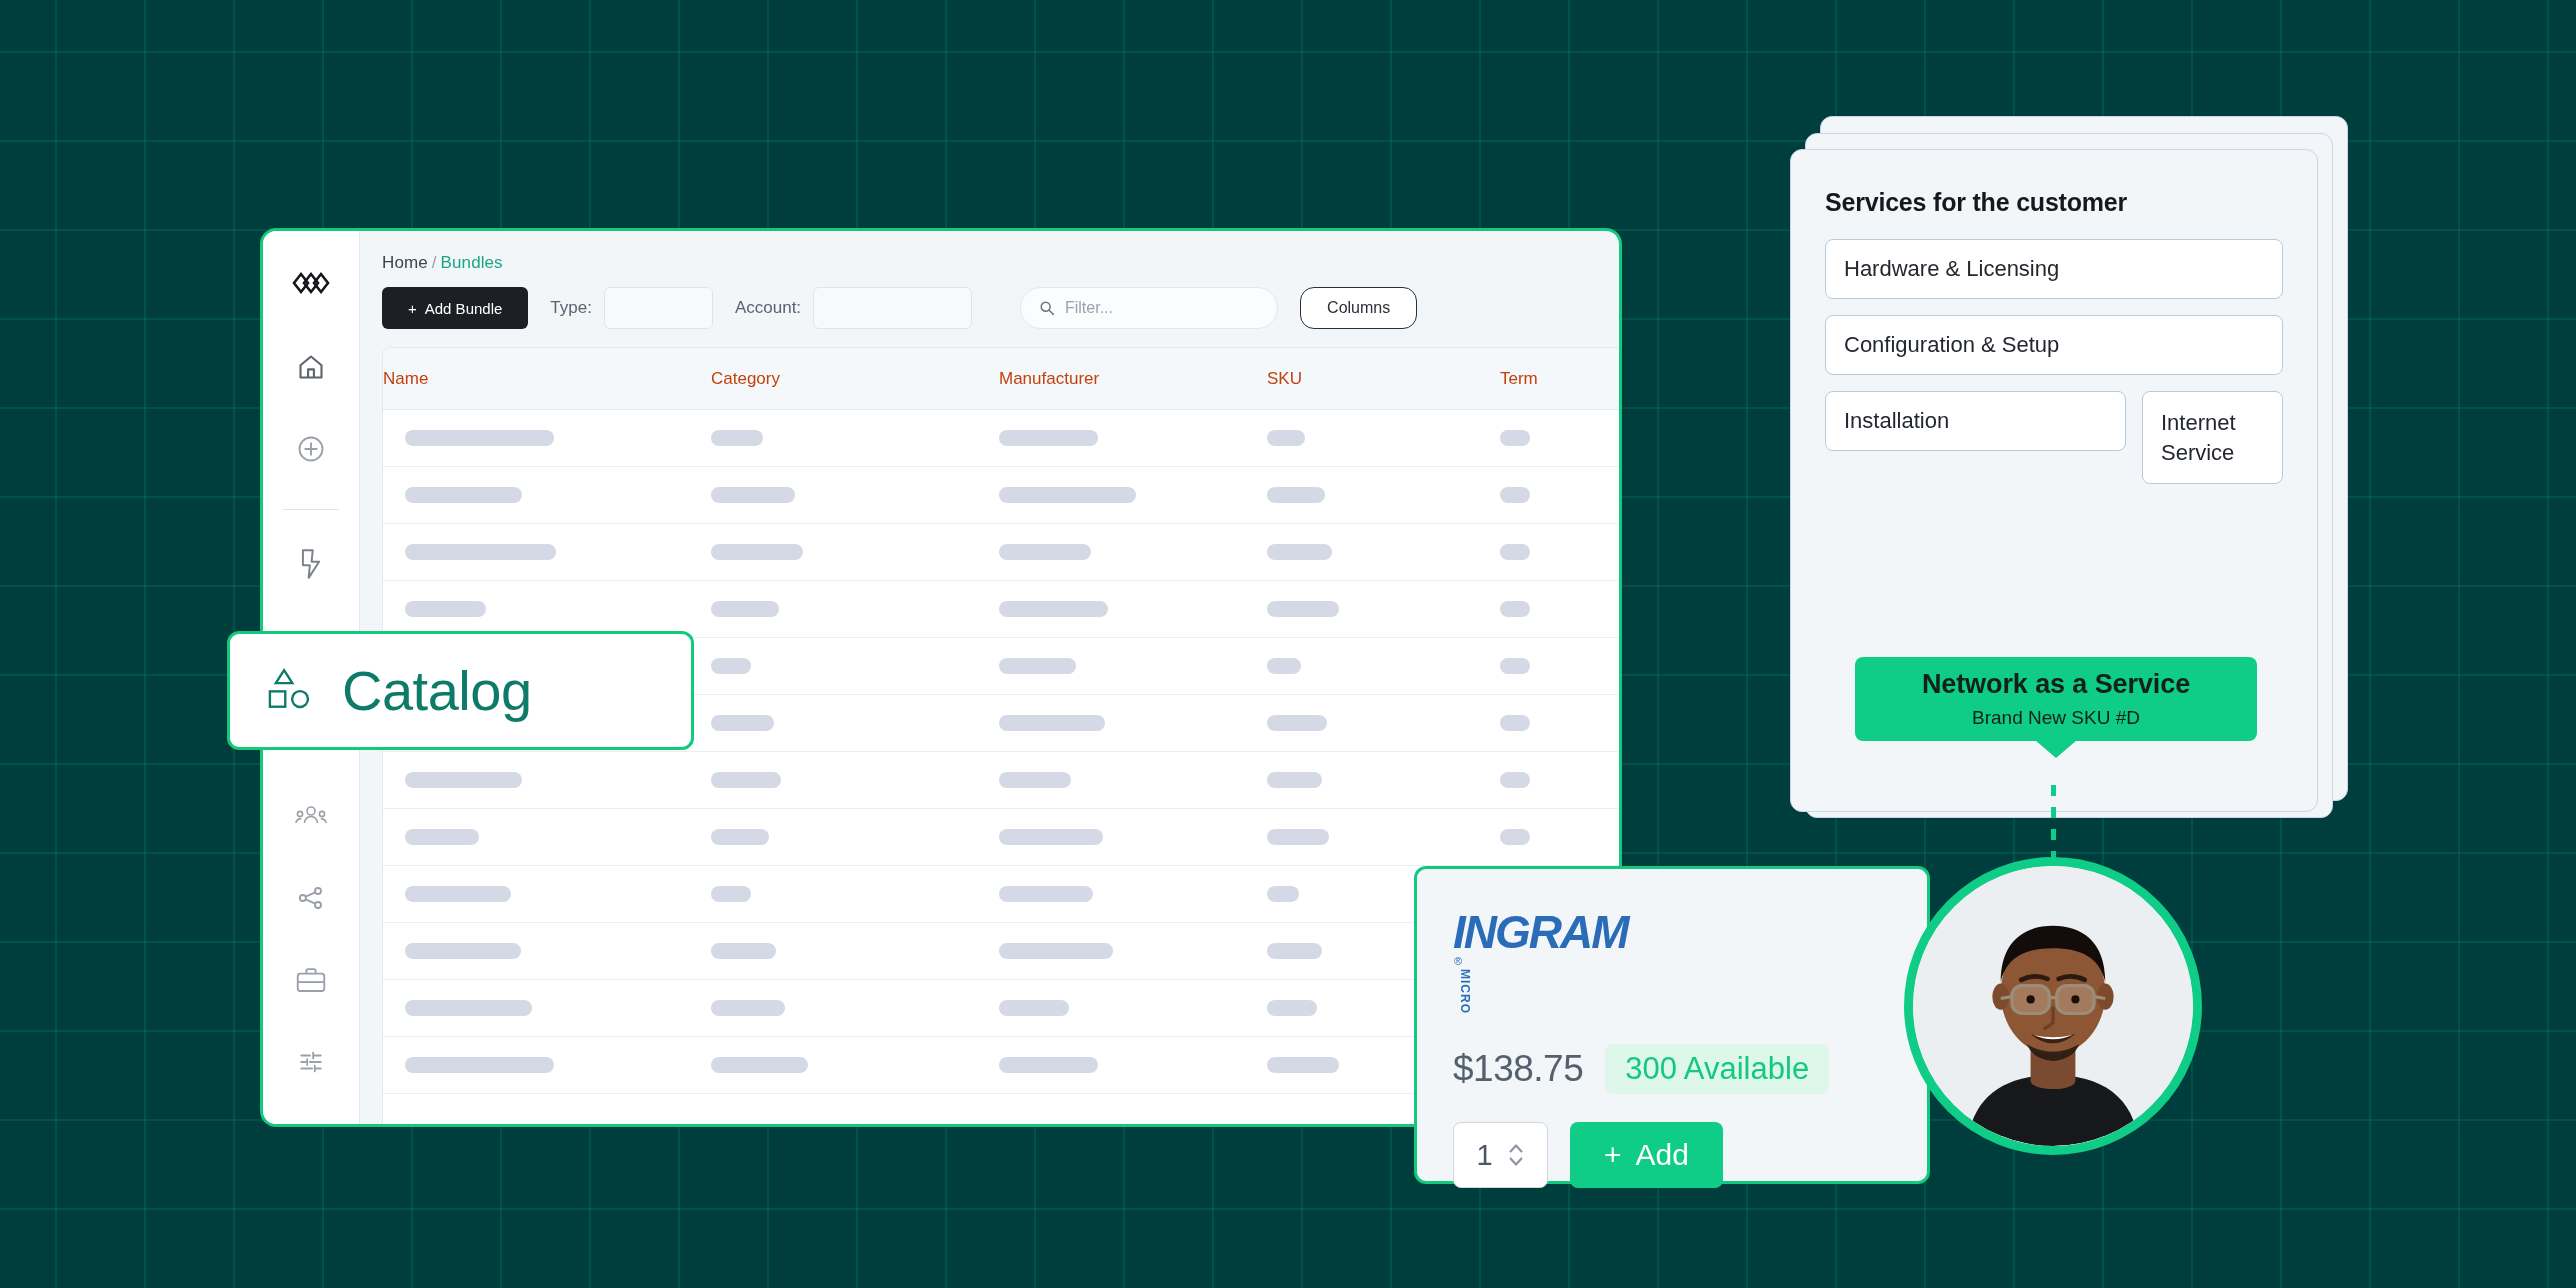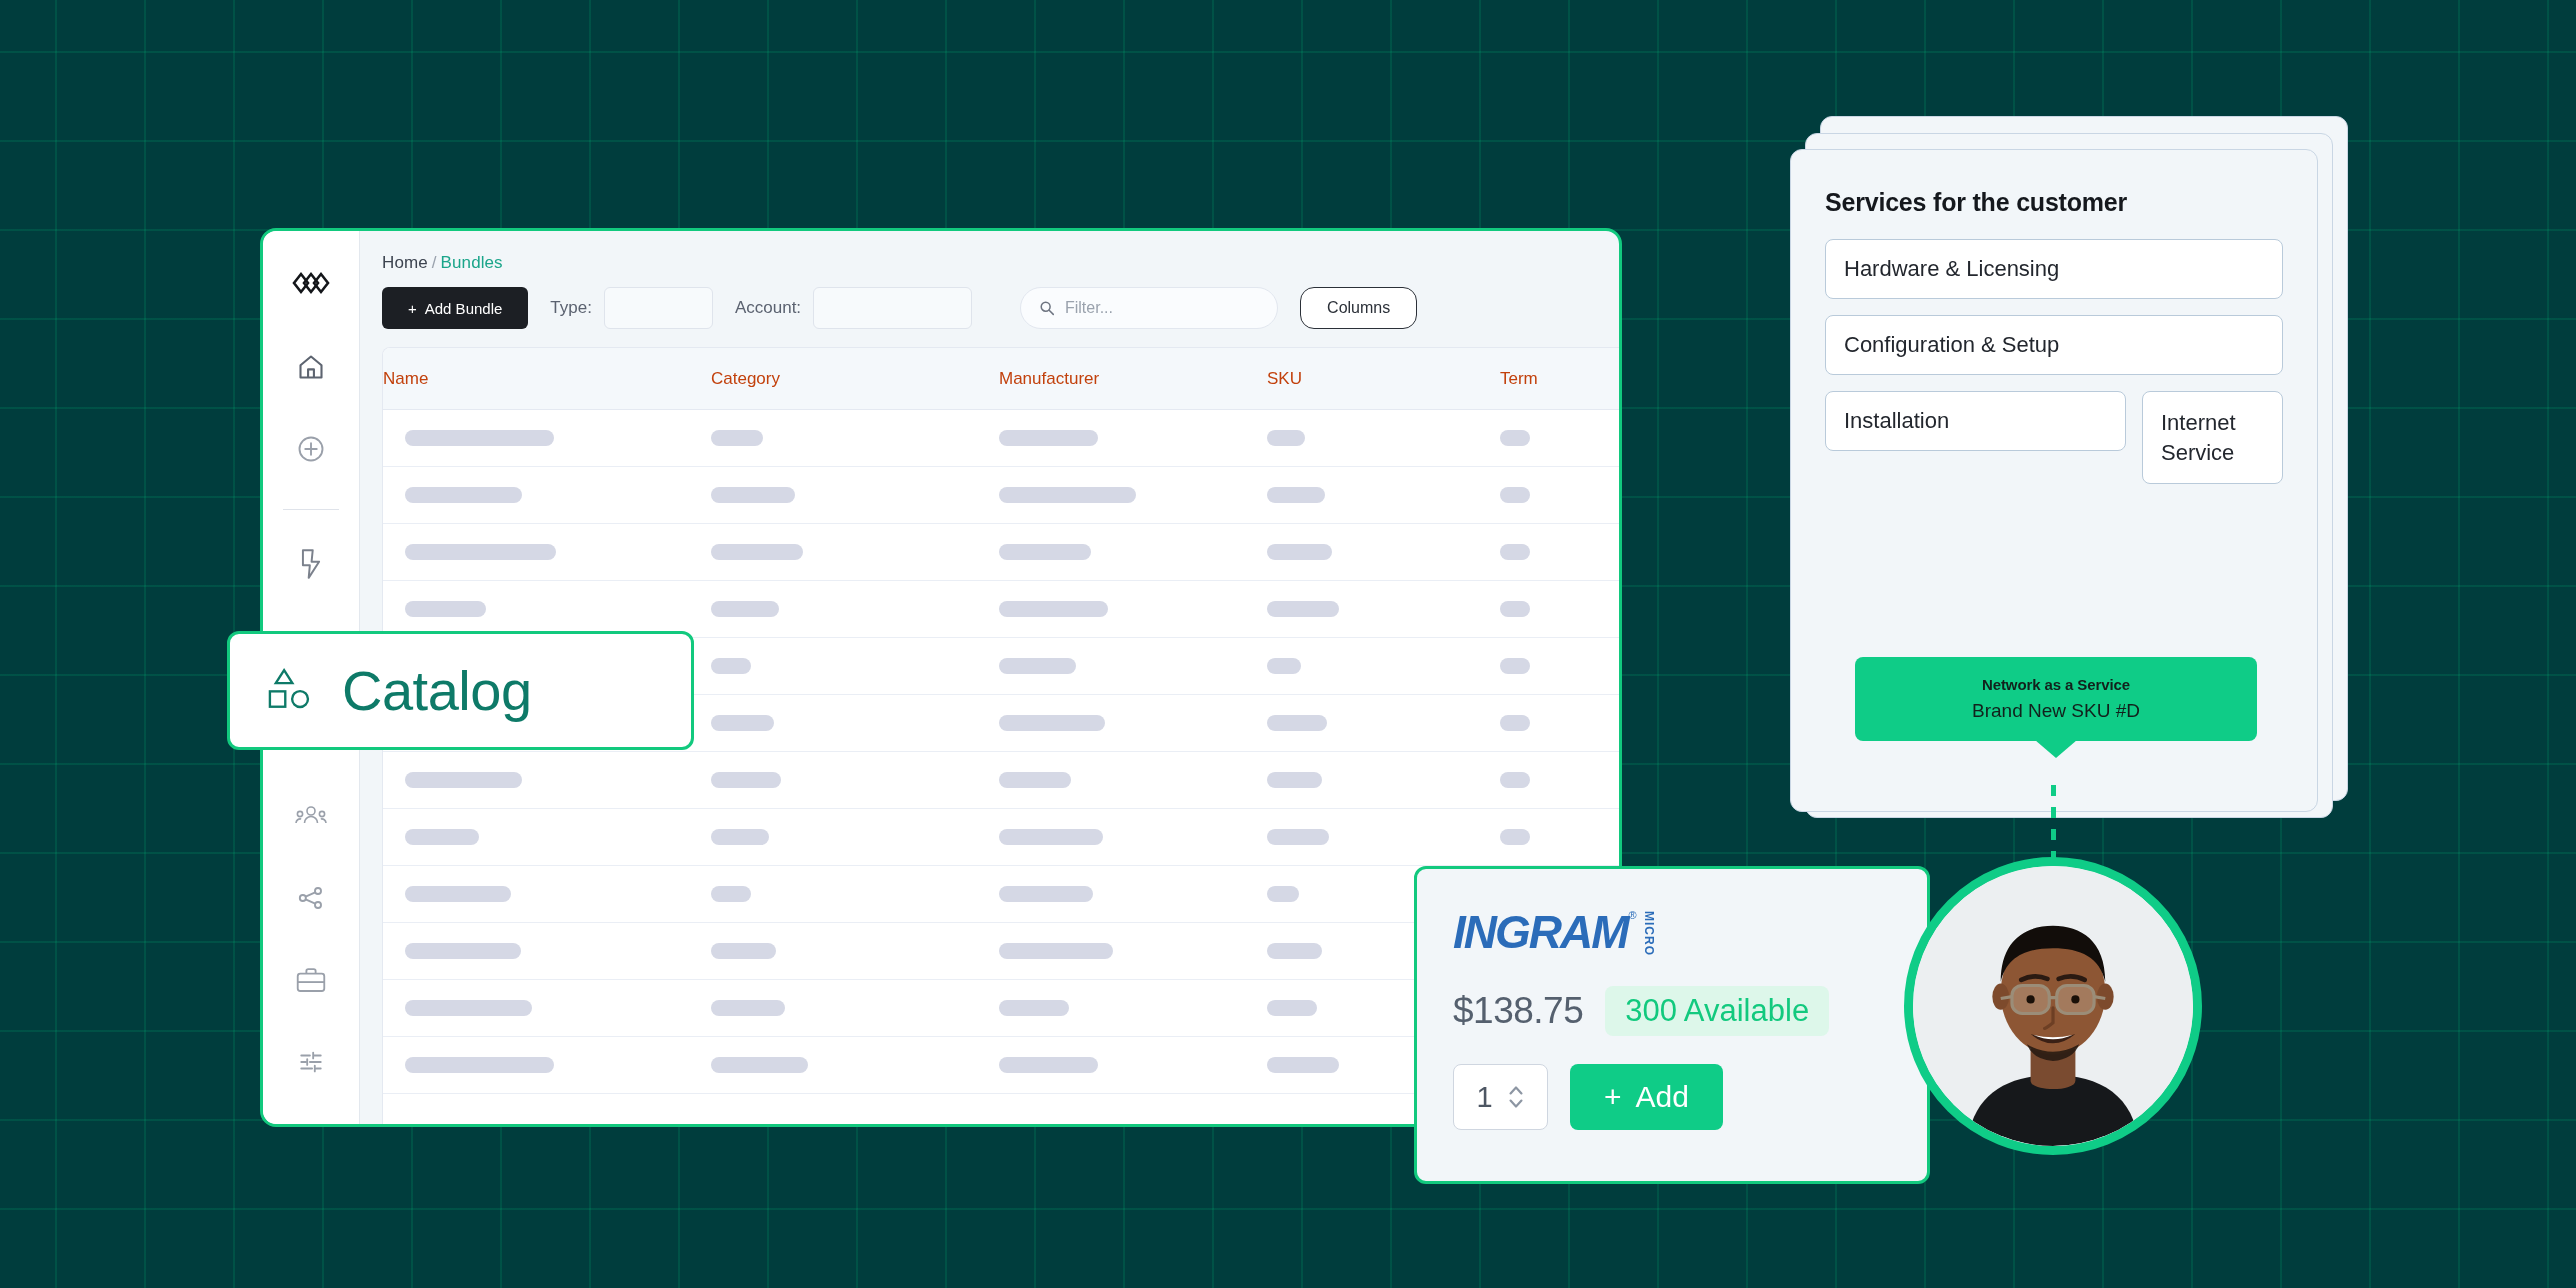--- a/index.html
+++ b/index.html
@@ -235,21 +235,21 @@
   #naas-card {
     position: absolute;
     left: 1855px; top: 657px;
     width: 402px; height: 84px;
     background: #0fcc87;
     border-radius: 8px;
     display: flex; flex-direction: column;
     align-items: center; justify-content: center;
     gap: 7px;
   }
-  #naas-title { font-size: 15px; font-weight: bold; color: #12211c; letter-spacing: -0.1px; }
+  #naas-title { font-size: 27px; font-weight: bold; color: #12211c; letter-spacing: -0.1px; }
   #naas-sub { font-size: 19px; color: #12211c; }
   #naas-notch {
     position: absolute;
     left: 50%; transform: translateX(-50%);
     bottom: -17px;
     width: 0; height: 0;
     border-left: 21px solid transparent;
     border-right: 21px solid transparent;
     border-top: 18px solid #0fcc87;
   }
@@ -281,21 +281,21 @@
   #ingram-card {
     position: absolute;
     left: 1414px; top: 866px;
     width: 516px; height: 318px;
     background: #f2f6f9;
     border: 3px solid #12c97e;
     border-radius: 12px;
     padding: 40px 36px 0 36px;
     z-index: 25;
   }
-  #ingram-logo-row { display: flex; align-items: flex-start; margin-bottom: 30px; }
+  #ingram-logo-row { display: flex; align-items: flex-start; margin-bottom: 30px; flex-direction: column; }
   #ingram-word {
     font-family: "Liberation Sans", sans-serif;
     font-size: 46px;
     font-weight: bold;
     font-style: italic;
     color: #2b6cb9;
     letter-spacing: -2px;
     line-height: 1;
   }
   #ingram-micro {

